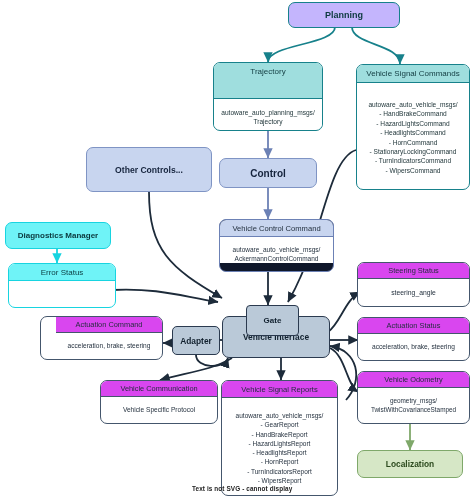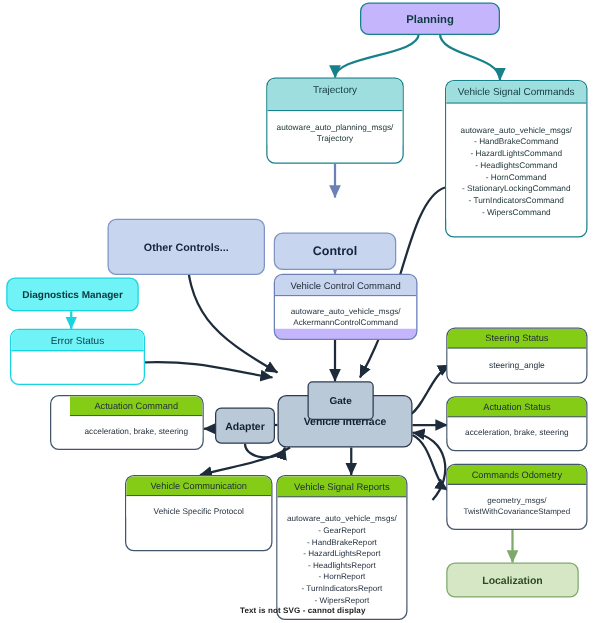--- a/index.html
+++ b/index.html
@@ -17,28 +17,28 @@
   .teal-msg{border:1.4px solid #17818b;background:#ffffff;}
   .teal-msg .hdr{background:#9fdede;border-bottom:1.3px solid #17818b;color:#123c41;}
   .teal-msg .bdy{background:#ffffff;color:#1c3236;}
 
   
   .cyan{border:1.5px solid #17d4e0;background:#6ff3f7;}
   .cyan-msg{border:1.5px solid #17d4e0;background:#ffffff;}
   .cyan-msg .hdr{background:#6ff3f7;border-bottom:1.4px solid #17d4e0;color:#0b3c41;}
 
   
-  .blue{border:1.5px solid #7f94c4;background:#c8d5ef;margin-top:28px;}
+  .blue{border:1.5px solid #7f94c4;background:#c8d5ef;}
 
   
   .slate{border:1.7px solid #2b3a4f;background:#bac9d8;}
 
   
   .gray-msg{border:1.3px solid #44566c;background:#ffffff;}
-  .gray-msg .hdr{background:#84cc16;border-bottom:1.2px solid #44566c;color:#1f2c3a;}
+  .gray-msg .hdr{background:#d946ef;border-bottom:1.2px solid #44566c;color:#1f2c3a;}
   .gray-msg .bdy{background:#ffffff;color:#1f2c3a;}
 
   
   .green{border:1.5px solid #7fa86a;background:#d6e7c6;}
 
   .title{font-weight:bold;}
   .caption{position:absolute;font-size:6.4px;font-weight:bold;color:#222;letter-spacing:.1px;}
   .ctr{display:flex;align-items:center;justify-content:center;height:100%;}
 </style>
 </head>
@@ -106,21 +106,21 @@
     <path d="M410,424 L410,450" fill="none" stroke="#7fa86a" stroke-width="1.8" marker-end="url(#ag)"></path>
   </svg>
 
   <div class="node teal" style="left:288px;top:2px;width:112px;height:26px;">
     <div class="ctr">
         <span class="title" style="font-size:9px;color:#0d3a3f;">Planning</span>
       </div>
   </div>
 
   <div class="node teal-msg" style="left:213px;top:62px;width:110px;height:69px;">
-    <div class="hdr" style="height:26px;line-height:18px;font-size:8px;">Trajectory</div>
+    <div class="hdr" style="height:36px;line-height:18px;font-size:8px;">Trajectory</div>
     <div class="bdy" style="font-size:6.6px;line-height:9px;padding-top:9px;">autoware_auto_planning_msgs/
 Trajectory</div>
   </div>
 
   <div class="node teal-msg" style="left:356px;top:64px;width:114px;height:126px;">
     <div class="hdr" style="height:18px;line-height:18px;font-size:8px;">Vehicle Signal Commands</div>
     <div class="bdy" style="font-size:6.6px;line-height:9.4px;padding-top:17px;">autoware_auto_vehicle_msgs/
 - HandBrakeCommand
 - HazardLightsCommand
 - HeadlightsCommand
@@ -146,21 +146,21 @@
     <div class="ctr">
         <span class="title" style="font-size:8px;color:#0a373c;">Diagnostics Manager</span>
       </div>
   </div>
 
   <div class="node cyan-msg" style="left:8px;top:263px;width:108px;height:45px;">
     <div class="hdr" style="height:17px;line-height:17px;font-size:8px;">Error Status</div>
     <div class="bdy" style="font-size:6.6px;"></div>
   </div>
 
-  <div class="node gray-msg" style="left:219px;top:219px;width:115px;height:53px;background:#c4b5fd;border-color:#6c81b5;">
+  <div class="node gray-msg" style="left:219px;top:219px;width:115px;height:53px;background:#0f172a;border-color:#6c81b5;">
     <div class="hdr" style="height:17px;line-height:17px;font-size:7.6px;background:#c8d5ef;border-color:#6c81b5;">Vehicle Control Command</div>
     <div class="bdy" style="font-size:6.5px;line-height:9px;padding-top:8px;background:#ffffff;">autoware_auto_vehicle_msgs/
 AckermannControlCommand</div>
   </div>
 
   <div class="node slate" style="left:246px;top:305px;width:53px;height:31px;border-radius:4px;z-index:5;">
     <div class="ctr">
         <span class="title" style="font-size:8px;color:#11202e;">Gate</span>
       </div>
   </div>
@@ -186,31 +186,31 @@
     <div class="hdr" style="height:16px;line-height:16px;font-size:7.4px;">Steering Status</div>
     <div class="bdy" style="font-size:6.8px;line-height:9px;padding-top:9px;">steering_angle</div>
   </div>
 
   <div class="node gray-msg" style="left:357px;top:317px;width:113px;height:44px;">
     <div class="hdr" style="height:16px;line-height:16px;font-size:7.4px;">Actuation Status</div>
     <div class="bdy" style="font-size:6.6px;line-height:9px;padding-top:8px;">acceleration, brake, steering</div>
   </div>
 
   <div class="node gray-msg" style="left:357px;top:371px;width:113px;height:53px;">
-    <div class="hdr" style="height:16px;line-height:16px;font-size:7.4px;">Commands Odometry</div>
+    <div class="hdr" style="height:16px;line-height:16px;font-size:7.4px;">Vehicle Odometry</div>
     <div class="bdy" style="font-size:6.4px;line-height:9px;padding-top:8px;">geometry_msgs/
 TwistWithCovarianceStamped</div>
   </div>
 
-  <div class="node gray-msg" style="left:100px;top:380px;width:118px;height:61px;">
+  <div class="node gray-msg" style="left:100px;top:380px;width:118px;height:44px;">
     <div class="hdr" style="height:16px;line-height:16px;font-size:7.4px;">Vehicle Communication</div>
     <div class="bdy" style="font-size:6.6px;line-height:9px;padding-top:8px;">Vehicle Specific Protocol</div>
   </div>
 
-  <div class="node gray-msg" style="left:221px;top:380px;width:105px;height:116px;">
+  <div class="node gray-msg" style="left:221px;top:380px;width:117px;height:116px;">
     <div class="hdr" style="height:17px;line-height:17px;font-size:7.6px;">Vehicle Signal Reports</div>
     <div class="bdy" style="font-size:6.5px;line-height:9.3px;padding-top:13px;">autoware_auto_vehicle_msgs/
 - GearReport
 - HandBrakeReport
 - HazardLightsReport
 - HeadlightsReport
 - HornReport
 - TurnIndicatorsReport
 - WipersReport</div>
   </div>

